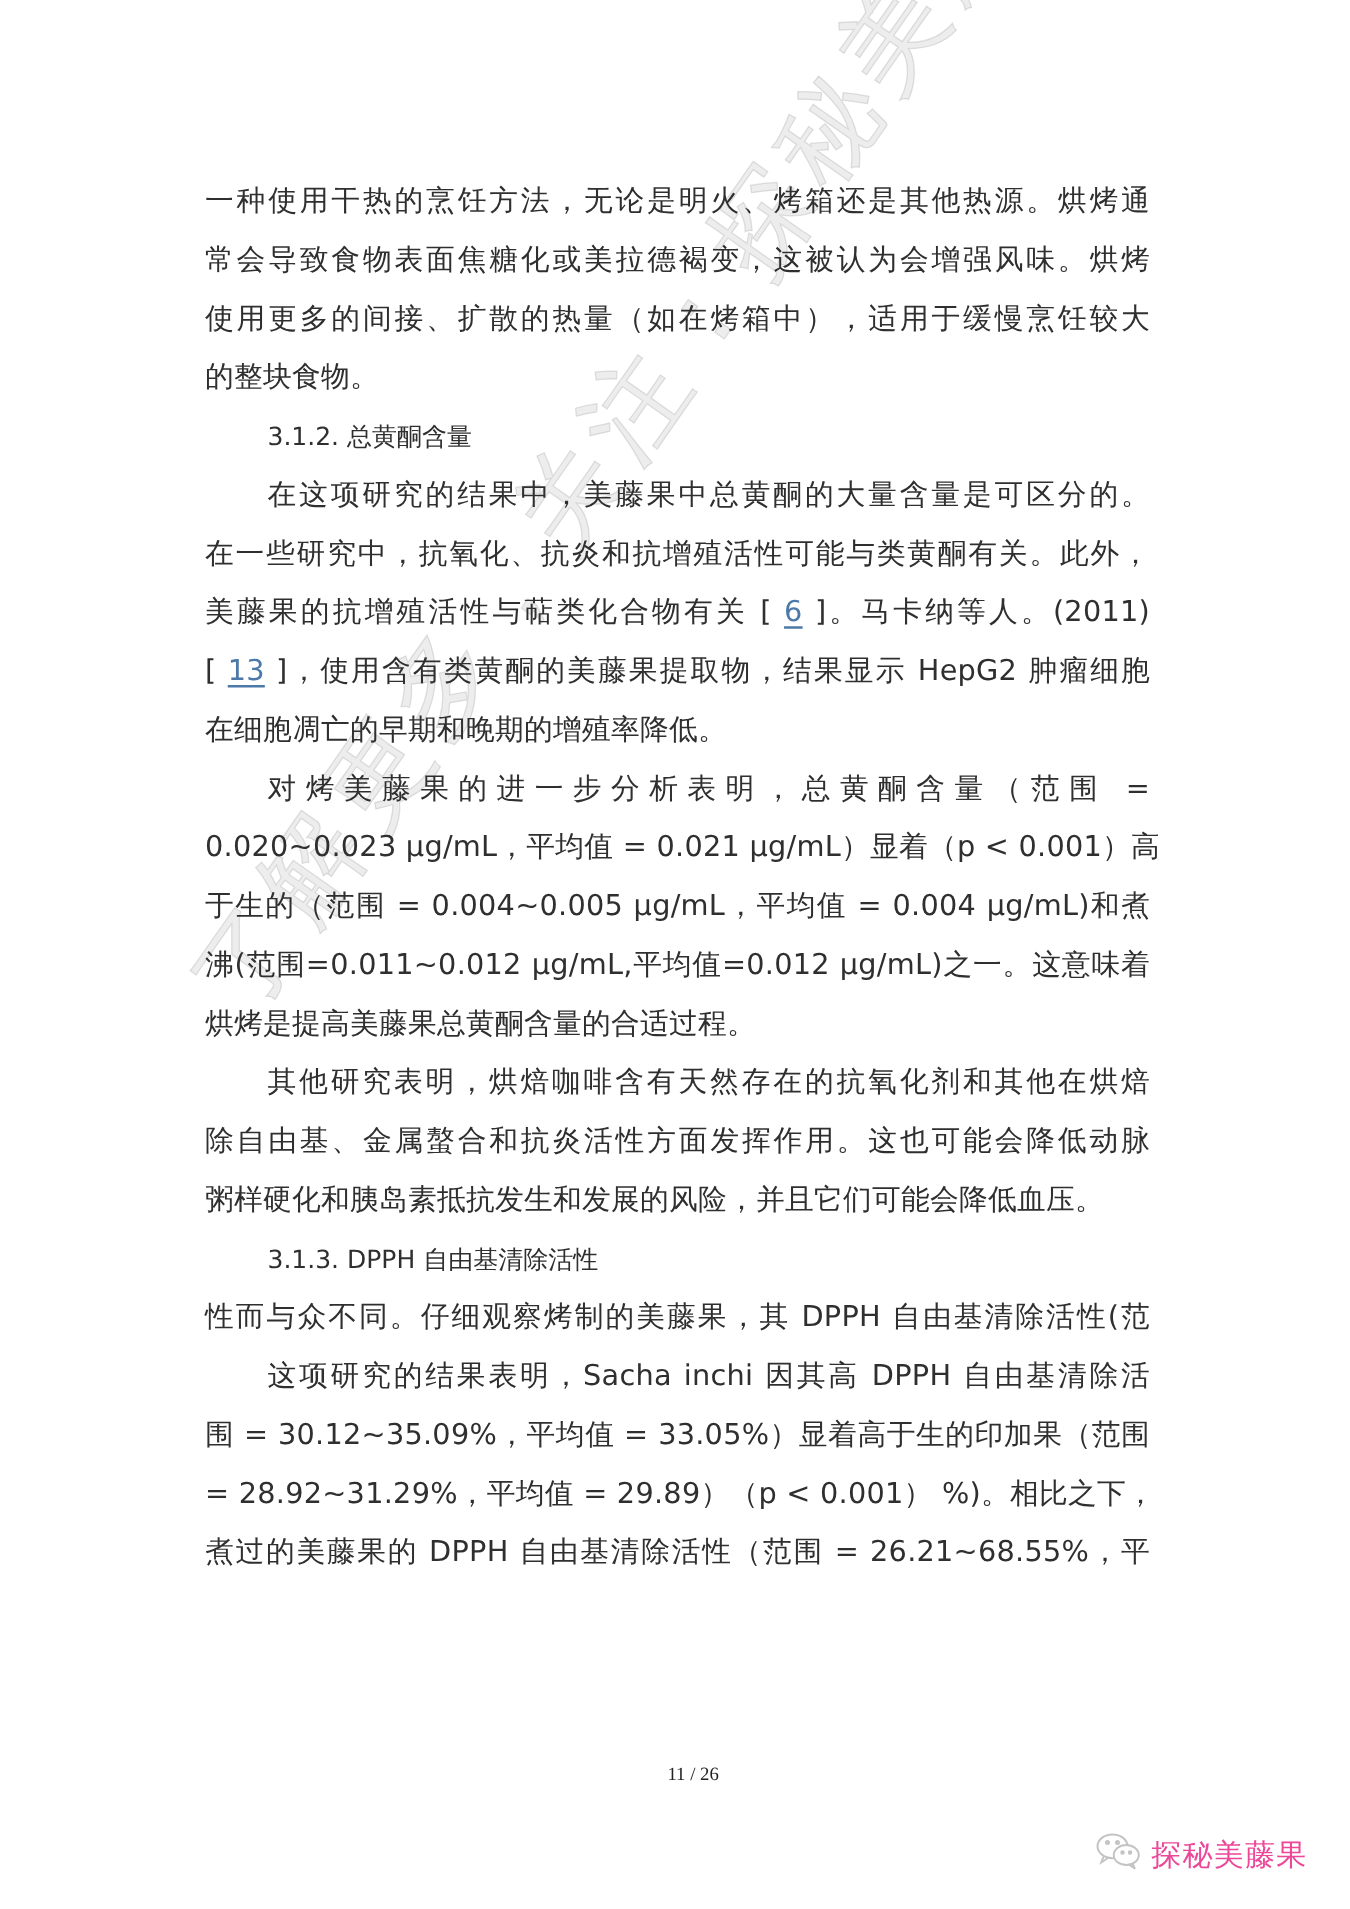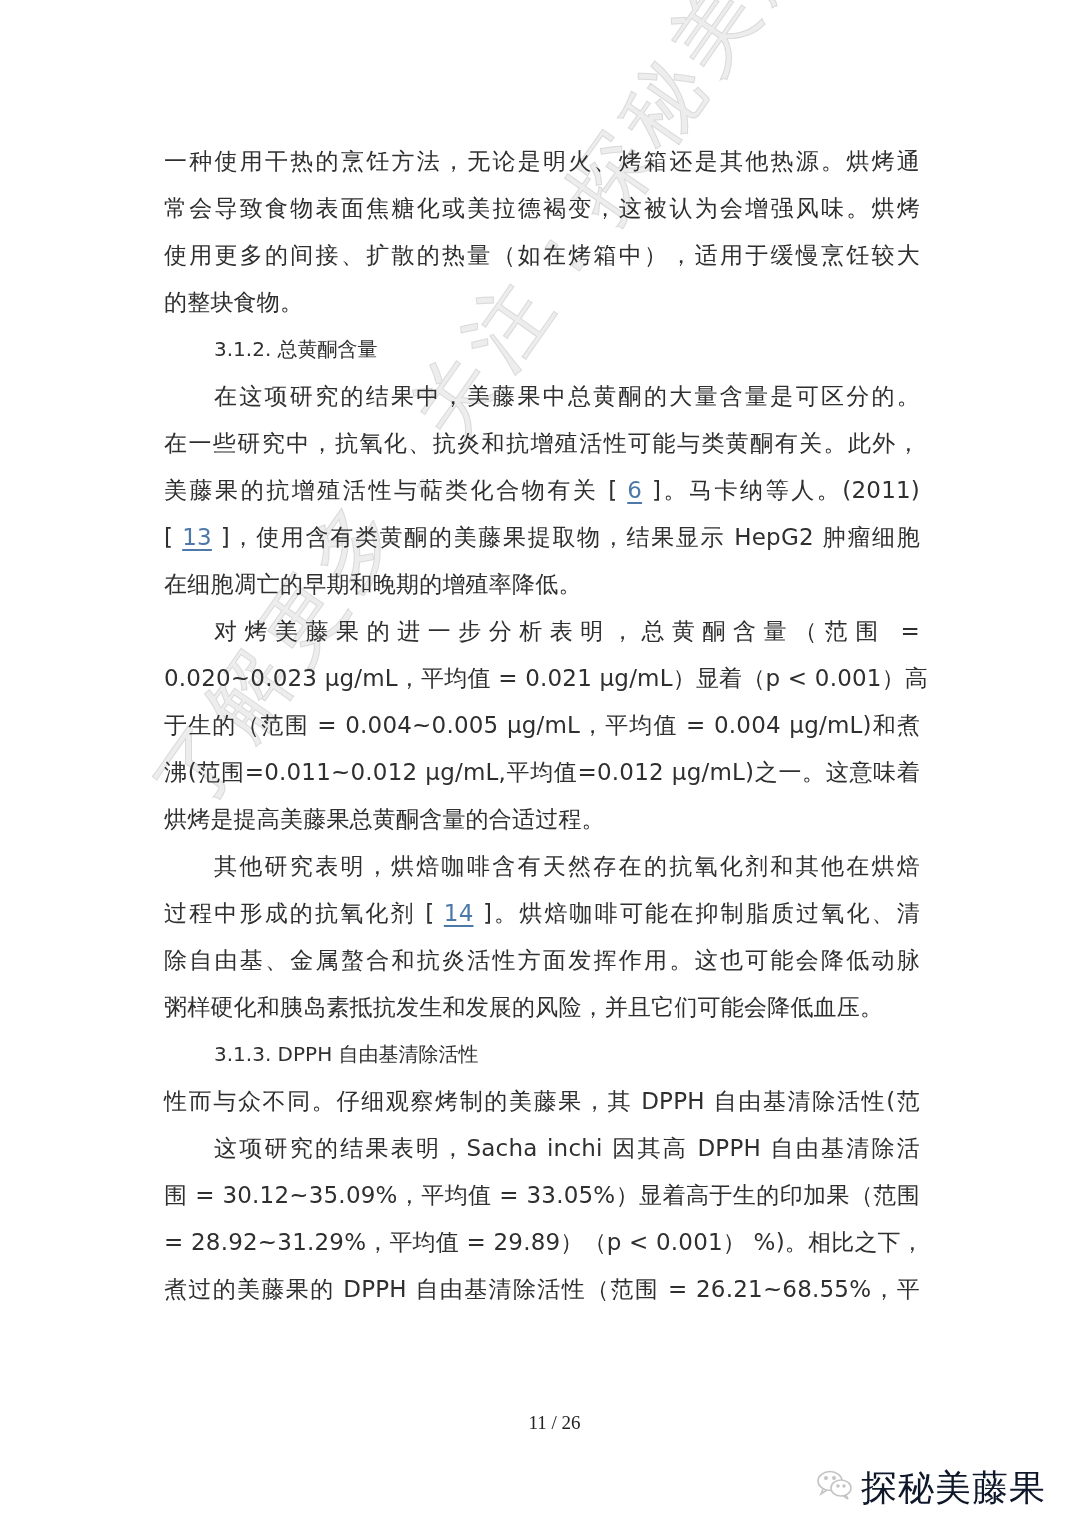--- a/index.html
+++ b/index.html
@@ -15,25 +15,25 @@
       font-size: 23px; line-height: 47px; height: 47px;
       white-space: nowrap; letter-spacing: 0.2px;
       text-align: justify; text-align-last: justify;
     }
     .line.last { text-align-last: left; }
     .indent { padding-left: 50px; }
     .heading { font-size: 20px; line-height: 47px; height: 47px; padding-left: 50px; white-space: nowrap; }
     .cite { color: #4d79a8; text-decoration: underline; text-underline-offset: 4px; }
     .page-number {
       position: absolute; left: 0; right: 0; top: 1412px; text-align: center;
-      font-family: "Liberation Serif", serif; font-size: 19px; color: #222; margin-left: 29px;
+      font-family: "Liberation Serif", serif; font-size: 15px; color: #222; margin-left: 29px;
     }
     .wm-footer {
       position: absolute; right: 34px; top: 1464px; display: flex; align-items: center; gap: 6px;
-      color: #0f172a; font-size: 36px; letter-spacing: 1px;
+      color: #ec4899; font-size: 24px; letter-spacing: 1px;
     }
     .wm-footer svg { width: 40px; height: 34px; }
     .watermark {
       position: absolute; left: 130px; top: 770px; width: 1100px;
       transform: rotate(-55deg); transform-origin: 0 0;
       font-size: 82px; color: rgba(190,190,190,0.28);
       white-space: nowrap; letter-spacing: 8px; pointer-events: none;
       -webkit-text-stroke: 1px rgba(170,170,170,0.35);
     }
   </style>
@@ -63,21 +63,20 @@
   <div>
     <div class="line indent">对烤美藤果的进一步分析表明，总黄酮含量（范围 =</div>
     <div class="line">0.020~0.023 μg/mL，平均值 = 0.021 μg/mL）显着（p &lt; 0.001）高</div>
     <div class="line">于生的（范围 = 0.004~0.005 μg/mL，平均值 = 0.004 μg/mL)和煮</div>
     <div class="line">沸(范围=0.011~0.012 μg/mL,平均值=0.012 μg/mL)之一。这意味着</div>
     <div class="line last">烘烤是提高美藤果总黄酮含量的合适过程。</div>
   </div>
 
   <div>
     <div class="line indent">其他研究表明，烘焙咖啡含有天然存在的抗氧化剂和其他在烘焙</div>
-    <div class="line"><span>过程中形成的抗氧化剂 [ </span><span class="cite">14</span><span> ]。烘焙咖啡可能在抑制脂质过氧化、清</span></div>
     <div class="line">除自由基、金属螯合和抗炎活性方面发挥作用。这也可能会降低动脉</div>
     <div class="line last">粥样硬化和胰岛素抵抗发生和发展的风险，并且它们可能会降低血压。</div>
   </div>
 
   <div class="heading">3.1.3. DPPH 自由基清除活性</div>
 
   <div>
     <div class="line">性而与众不同。仔细观察烤制的美藤果，其 DPPH 自由基清除活性(范</div>
     <div class="line indent">这项研究的结果表明，Sacha inchi 因其高 DPPH 自由基清除活</div>
     <div class="line">围 = 30.12~35.09%，平均值 = 33.05%）显着高于生的印加果（范围</div>

